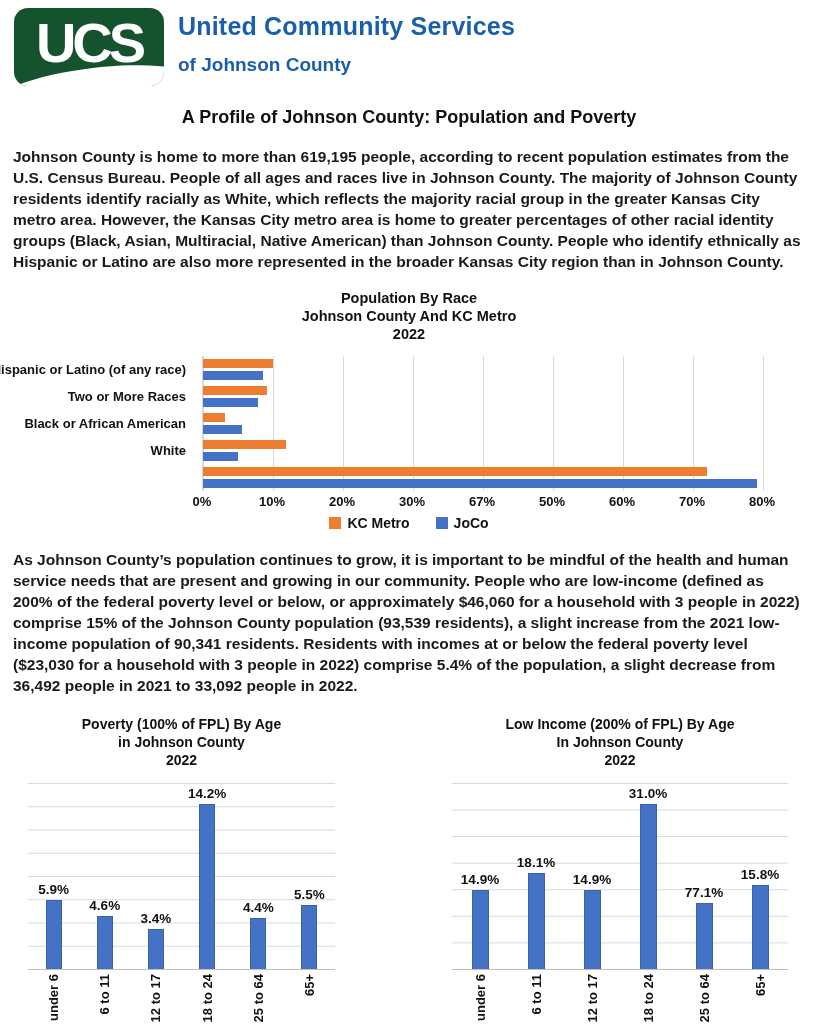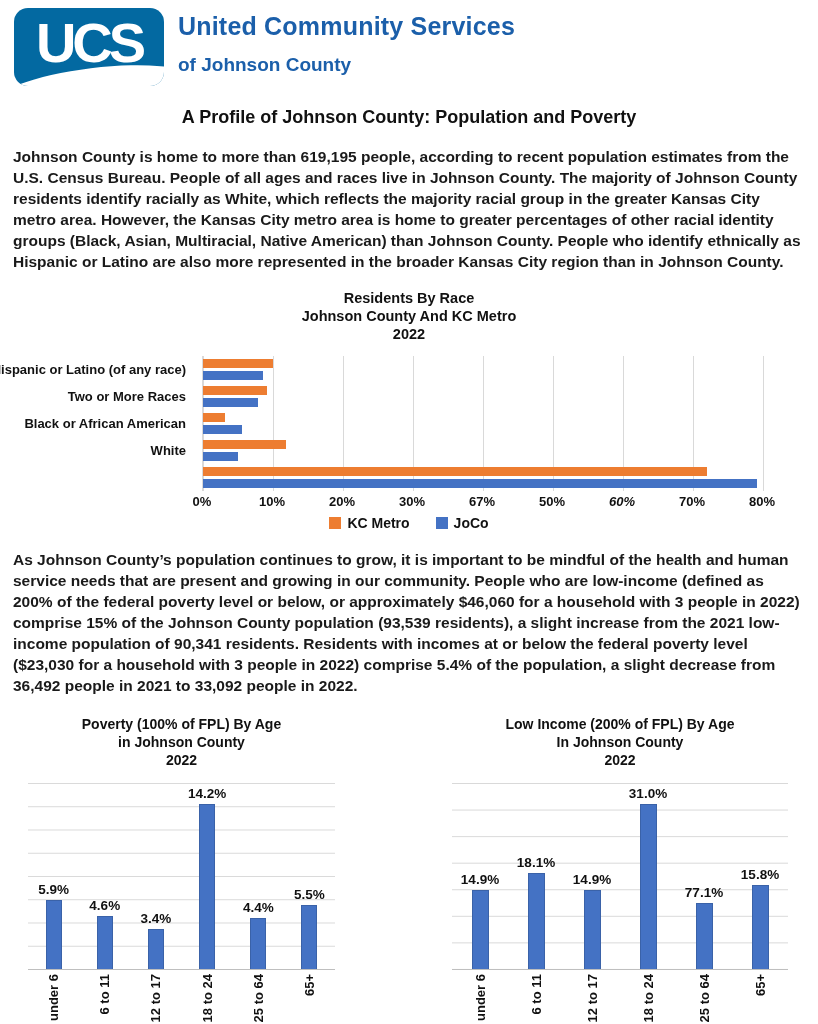--- a/index.html
+++ b/index.html
@@ -1,21 +1,21 @@
 <!DOCTYPE html>
 <html><head>
 <meta charset="utf-8">
 <style>
   html,body{margin:0;padding:0;background:#fff;}
   body{font-family:"Liberation Sans",sans-serif;color:#1a1a1a;}
   #page{position:relative;width:818px;height:1024px;overflow:hidden;background:#fff;margin:0 auto;}
 
   
   .header{display:flex;align-items:flex-start;padding:8px 0 0 14px;}
-  .logo{position:relative;width:150px;height:78px;border-radius:14px;background:#0369a1;overflow:hidden;flex:0 0 auto;}
+  .logo{position:relative;width:150px;height:78px;border-radius:14px;background:#14532d;overflow:hidden;flex:0 0 auto;}
   .logo .ucs{position:absolute;top:2px;left:0;right:0;text-align:center;color:#fff;
     font-size:56px;font-weight:800;letter-spacing:-4px;font-family:"Liberation Sans",sans-serif;}
   .logo .swoosh{position:absolute;left:-25px;bottom:-34px;width:210px;height:52px;background:#fff;
     border-radius:50%;transform:rotate(-7deg);}
   .orgtext{margin-left:14px;padding-top:4px;}
   .orgname{color:#1B5FAA;font-weight:800;font-size:25px;letter-spacing:0.2px;}
   .orgsub{color:#1B5FAA;font-weight:800;font-size:19px;margin-top:13px;}
 
   
   .doc-title{text-align:center;font-weight:800;font-size:18px;margin-top:21px;color:#111;}
@@ -67,21 +67,21 @@
       <div class="orgname">United Community Services</div>
       <div class="orgsub">of Johnson County</div>
     </div>
   </div>
 
   <div class="doc-title">A Profile of Johnson County: Population and Poverty</div>
 
   <div class="para">Johnson County is home to more than 619,195 people, according to recent population estimates from the U.S. Census Bureau. People of all ages and races live in Johnson County. The majority of Johnson County residents identify racially as White, which reflects the majority racial group in the greater Kansas City metro area. However, the Kansas City metro area is home to greater percentages of other racial identity groups (Black, Asian, Multiracial, Native American) than Johnson County. People who identify ethnically as Hispanic or Latino are also more represented in the broader Kansas City region than in Johnson County.</div>
 
   <div class="c1-title">
-    <div>Residents By Race</div>
+    <div>Population By Race</div>
     <div>Johnson County And KC Metro</div>
     <div>2022</div>
   </div>
 
   <div class="hbar">
     <div class="hbar-labels" id="hbar-labels">
         <div class="hlab">Hispanic or Latino (of any race)</div>
         <div class="hlab">Two or More Races</div>
         <div class="hlab">Black or African American</div>
         <div class="hlab">White</div>
@@ -109,21 +109,21 @@
             <div class="hbar-bar" style="width: 99%; background: rgb(68, 114, 196);"></div>
           </div>
         </div>
       <div class="hbar-axis" id="hbar-axis">
           <span class="tick" style="left: 0%;">0%</span>
           <span class="tick" style="left: 12.5%;">10%</span>
           <span class="tick" style="left: 25%;">20%</span>
           <span class="tick" style="left: 37.5%;">30%</span>
           <span class="tick" style="left: 50%;">67%</span>
           <span class="tick" style="left: 62.5%;">50%</span>
-          <span class="tick" style="left: 75%; font-style: italic;">60%</span>
+          <span class="tick" style="left: 75%;">60%</span>
           <span class="tick" style="left: 87.5%;">70%</span>
           <span class="tick" style="left: 100%;">80%</span>
         </div>
     </div>
   </div>
   <div class="legend" id="hbar-legend">
       <div class="item">
         <span class="sw" style="background: rgb(237, 125, 49);"></span>
         <span>KC Metro</span>
       </div>

